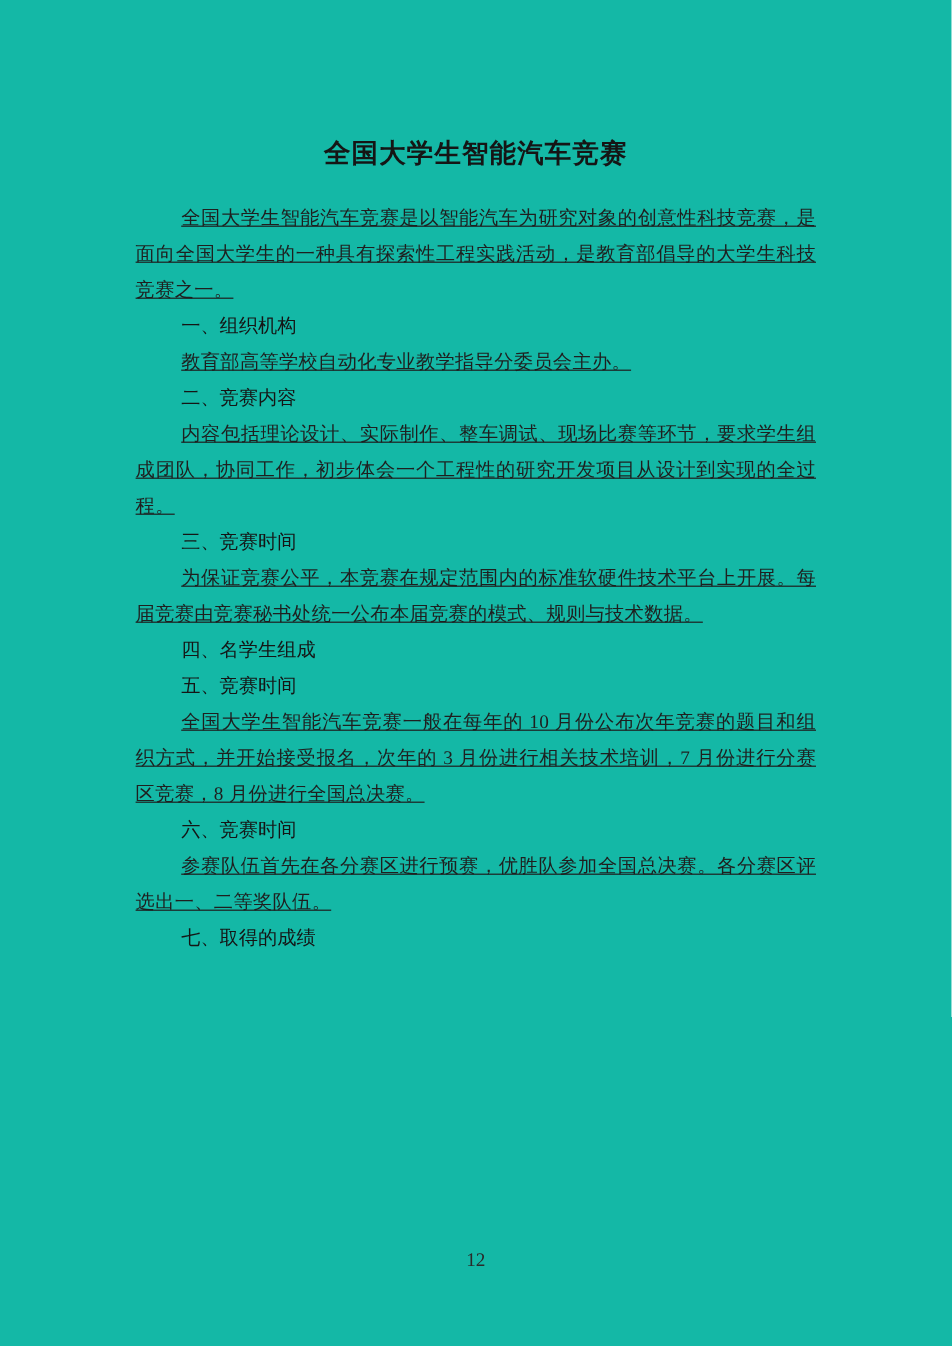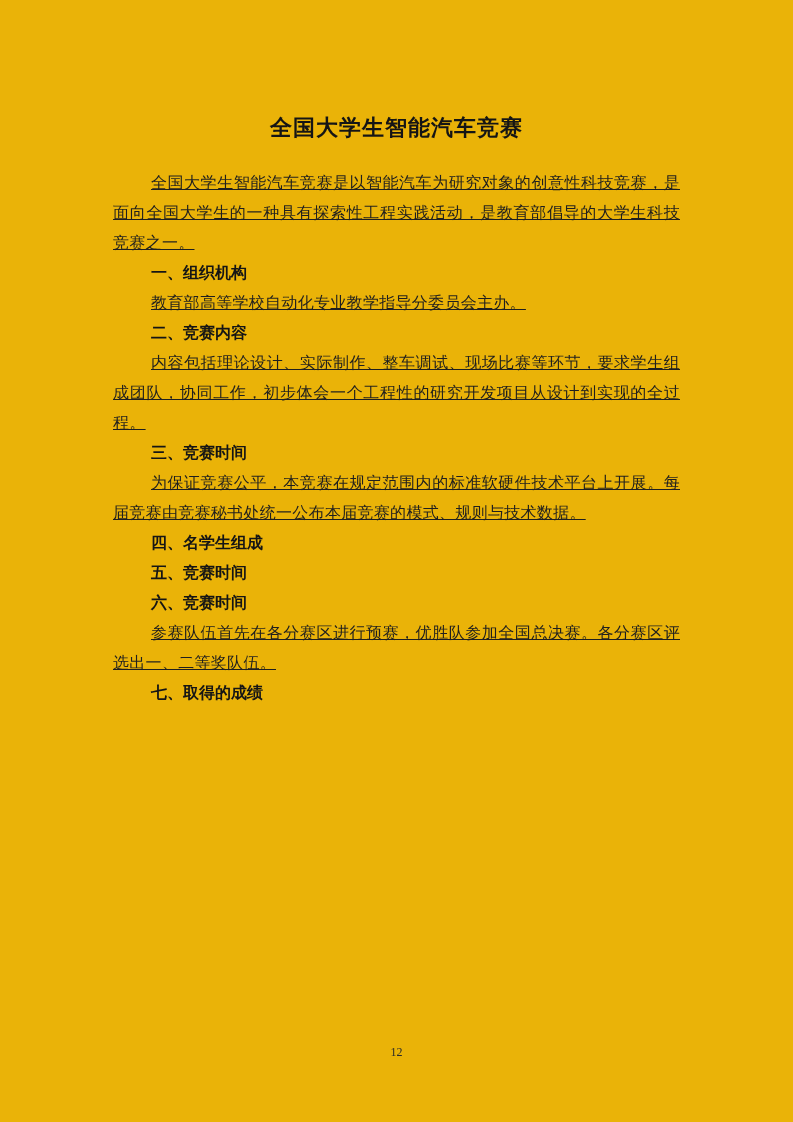--- a/index.html
+++ b/index.html
@@ -4,21 +4,21 @@
 <style>
   html, body {
     margin: 0;
     padding: 0;
     background: #ffffff;
   }
   .page {
     position: relative;
     width: 793px;
     height: 1122px;
-    background: #eab308;
+    background: #14b8a6;
     overflow: hidden;
     font-family: "Liberation Serif", "DejaVu Serif", serif;
     color: #1f1f1f;
   }
   .content {
     position: absolute;
     left: 113px;
     top: 112px;
     width: 567px;
   }
@@ -27,21 +27,21 @@
     font-weight: bold;
     font-size: 22px;
     line-height: 32px;
     text-align: center;
     letter-spacing: 1px;
     margin: 0 0 24px 0;
     color: #151515;
   }
   .sec-heading {
     font-family: "Liberation Sans", "DejaVu Sans", sans-serif;
-    font-weight: bold;
+    font-weight: normal;
     font-size: 16px;
     line-height: 30px;
     text-indent: 38px;
     margin: 0;
     color: #151515;
   }
   .para {
     font-size: 16px;
     line-height: 30px;
     text-align: justify;
@@ -50,21 +50,21 @@
     margin: 0;
     letter-spacing: 0.3px;
     text-decoration: underline;
   }
   .page-number {
     position: absolute;
     left: 0;
     right: 0;
     bottom: 62px;
     text-align: center;
-    font-size: 12px;
+    font-size: 16px;
     color: #2a2a2a;
   }
 </style>
 </head>
 <body>
 
 <div class="page">
   <div class="content">
 
     <h1 class="doc-title">全国大学生智能汽车竞赛</h1>
@@ -76,20 +76,21 @@
 
     <h2 class="sec-heading">二、竞赛内容</h2>
     <p class="para">内容包括理论设计、实际制作、整车调试、现场比赛等环节，要求学生组成团队，协同工作，初步体会一个工程性的研究开发项目从设计到实现的全过程。</p>
 
     <h2 class="sec-heading">三、竞赛时间</h2>
     <p class="para">为保证竞赛公平，本竞赛在规定范围内的标准软硬件技术平台上开展。每届竞赛由竞赛秘书处统一公布本届竞赛的模式、规则与技术数据。</p>
 
     <h2 class="sec-heading">四、名学生组成</h2>
 
     <h2 class="sec-heading">五、竞赛时间</h2>
+    <p class="para">全国大学生智能汽车竞赛一般在每年的 10 月份公布次年竞赛的题目和组织方式，并开始接受报名，次年的 3 月份进行相关技术培训，7 月份进行分赛区竞赛，8 月份进行全国总决赛。</p>
 
     <h2 class="sec-heading">六、竞赛时间</h2>
     <p class="para">参赛队伍首先在各分赛区进行预赛，优胜队参加全国总决赛。各分赛区评选出一、二等奖队伍。</p>
 
     <h2 class="sec-heading">七、取得的成绩</h2>
 
   </div>
 
   <div class="page-number">12</div>
 </div>

